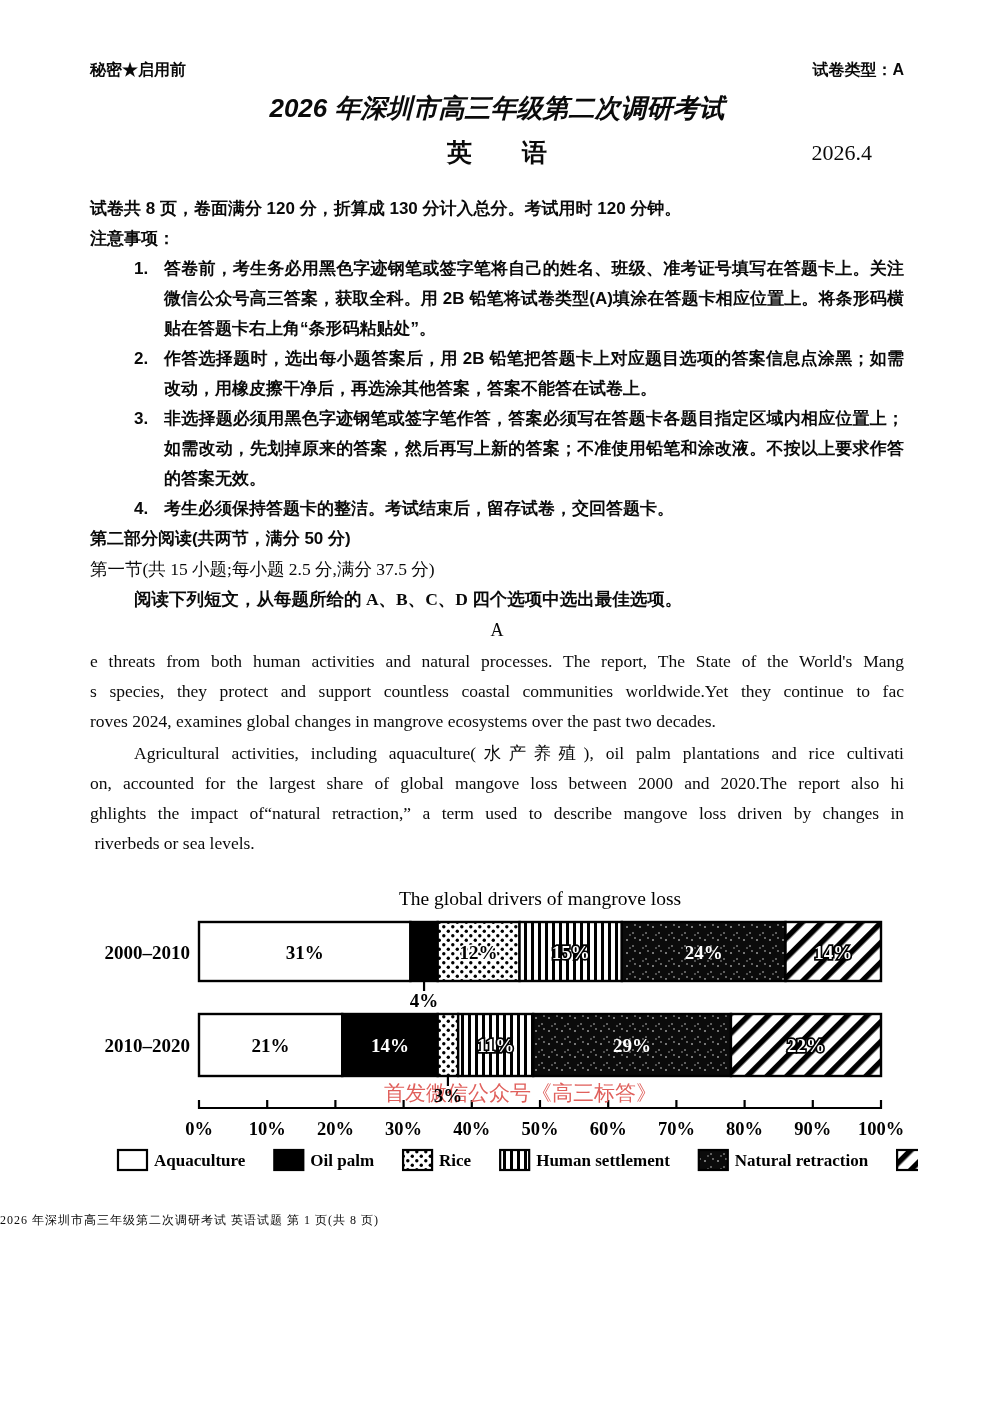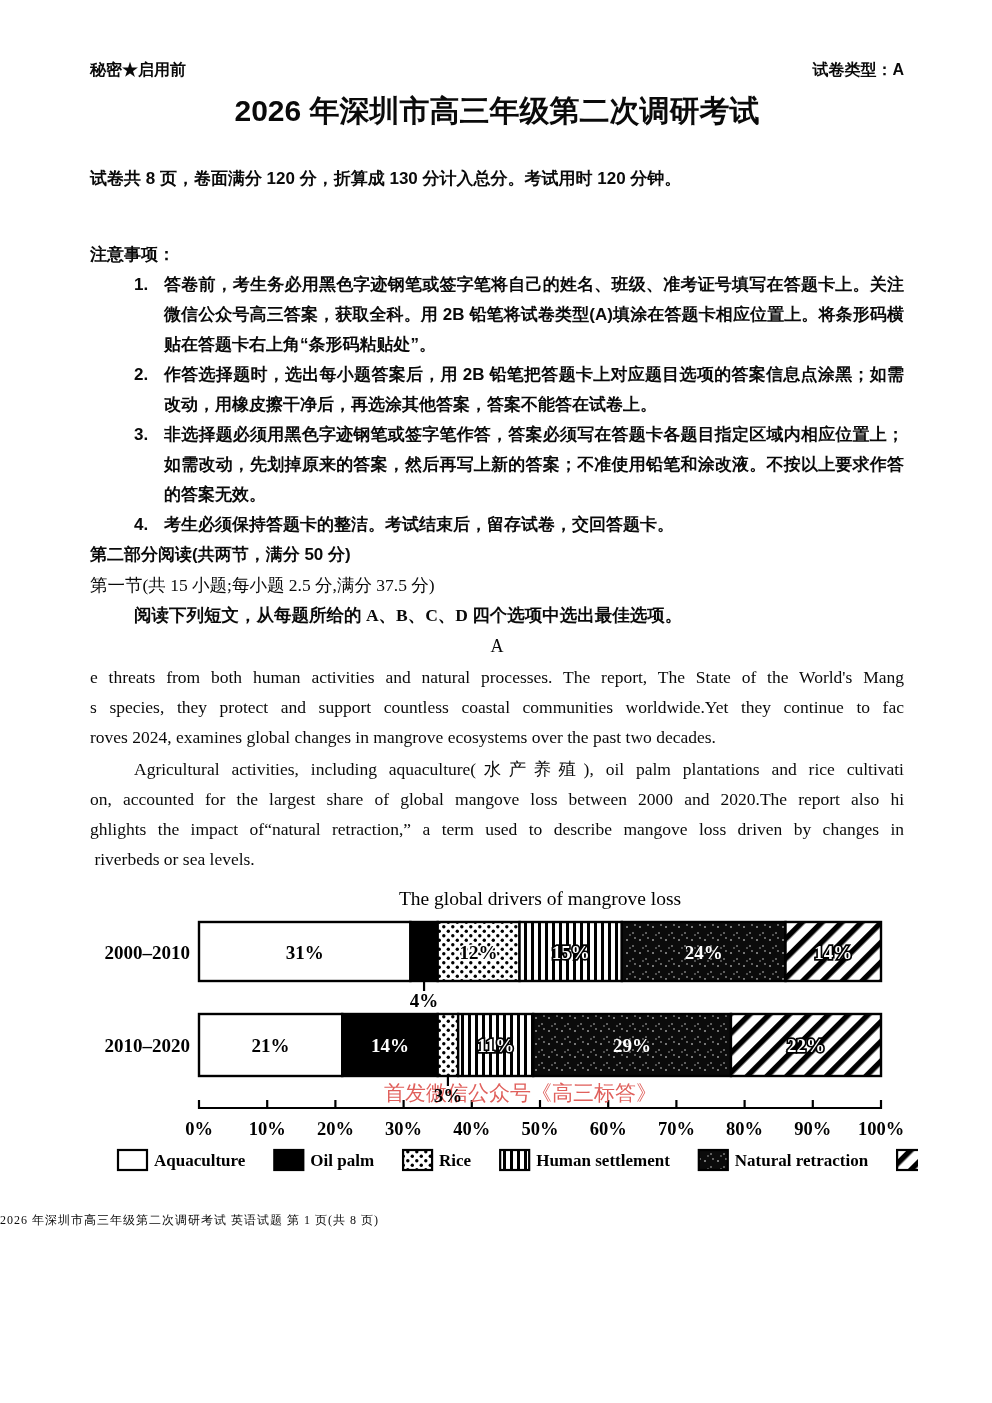--- a/index.html
+++ b/index.html
@@ -9,28 +9,28 @@
     margin:0 auto;
     background:#ffffff;
     color:#0a0a0a;
     font-family:"Liberation Serif", serif;
     overflow:hidden;
   }
   .content{padding:60px 88px 0 90px;}
   .hdr{display:flex;justify-content:space-between;align-items:center;
     font-family:"Liberation Sans", sans-serif;font-weight:bold;font-size:16px;}
   .title{margin-top:10px;text-align:center;
-    font-family:"Liberation Sans", sans-serif;font-weight:bold;font-size:30px;}
+    font-family:"Liberation Sans", sans-serif;font-weight:bold;font-size:26px;font-style:italic;}
   .subjrow{position:relative;margin-top:10px;height:42px;}
   .subject{position:absolute;left:0;right:0;text-align:center;
     font-family:"Liberation Sans", sans-serif;font-weight:bold;font-size:25px;white-space:pre;}
   .examdate{position:absolute;right:32px;top:4px;font-size:22px;}
   .cnbold{font-family:"Liberation Sans", sans-serif;font-weight:bold;}
-  .examinfo{margin-top:32px;font-size:17px;line-height:30px;}
-  .noteshead{font-size:17px;line-height:30px;margin-top:46px;}
+  .examinfo{margin-top:16px;font-size:17px;line-height:30px;}
+  .noteshead{font-size:17px;line-height:30px;}
   .note{position:relative;margin-left:44px;padding-left:30px;
     font-size:17px;line-height:30px;text-align:justify;}
   .note .num{position:absolute;left:0;top:0;}
   .partline{font-size:17px;line-height:30px;}
   .songline{font-size:17.5px;line-height:30px;}
   .indent{text-indent:44px;font-weight:bold;}
   .passlabel{text-align:center;font-size:18px;line-height:28px;margin-top:2px;}
   .passage{margin-top:2px;}
   .pline{font-size:17.5px;line-height:30px;white-space:pre-wrap;
     text-align:justify;text-align-last:justify;}
@@ -47,20 +47,24 @@
 <div class="page">
   <div class="content">
 
     <div class="hdr">
       <span>秘密★启用前</span>
       <span>试卷类型：A</span>
     </div>
 
     <div class="title">2026 年深圳市高三年级第二次调研考试</div>
 
+    <div class="subjrow">
+      <div class="subject">英　　语</div>
+      <div class="examdate">2026.4</div>
+    </div>
 
     <div class="examinfo cnbold">试卷共 8 页，卷面满分 120 分，折算成 130 分计入总分。考试用时 120 分钟。</div>
     <div class="noteshead cnbold">注意事项：</div>
 
     <div>
       <div class="note cnbold">
         <span class="num">1.</span>
         <span>答卷前，考生务必用黑色字迹钢笔或签字笔将自己的姓名、班级、准考证号填写在答题卡上。关注微信公众号高三答案，获取全科。用 2B 铅笔将试卷类型(A)填涂在答题卡相应位置上。将条形码横贴在答题卡右上角“条形码粘贴处”。</span>
       </div>
       <div class="note cnbold">

